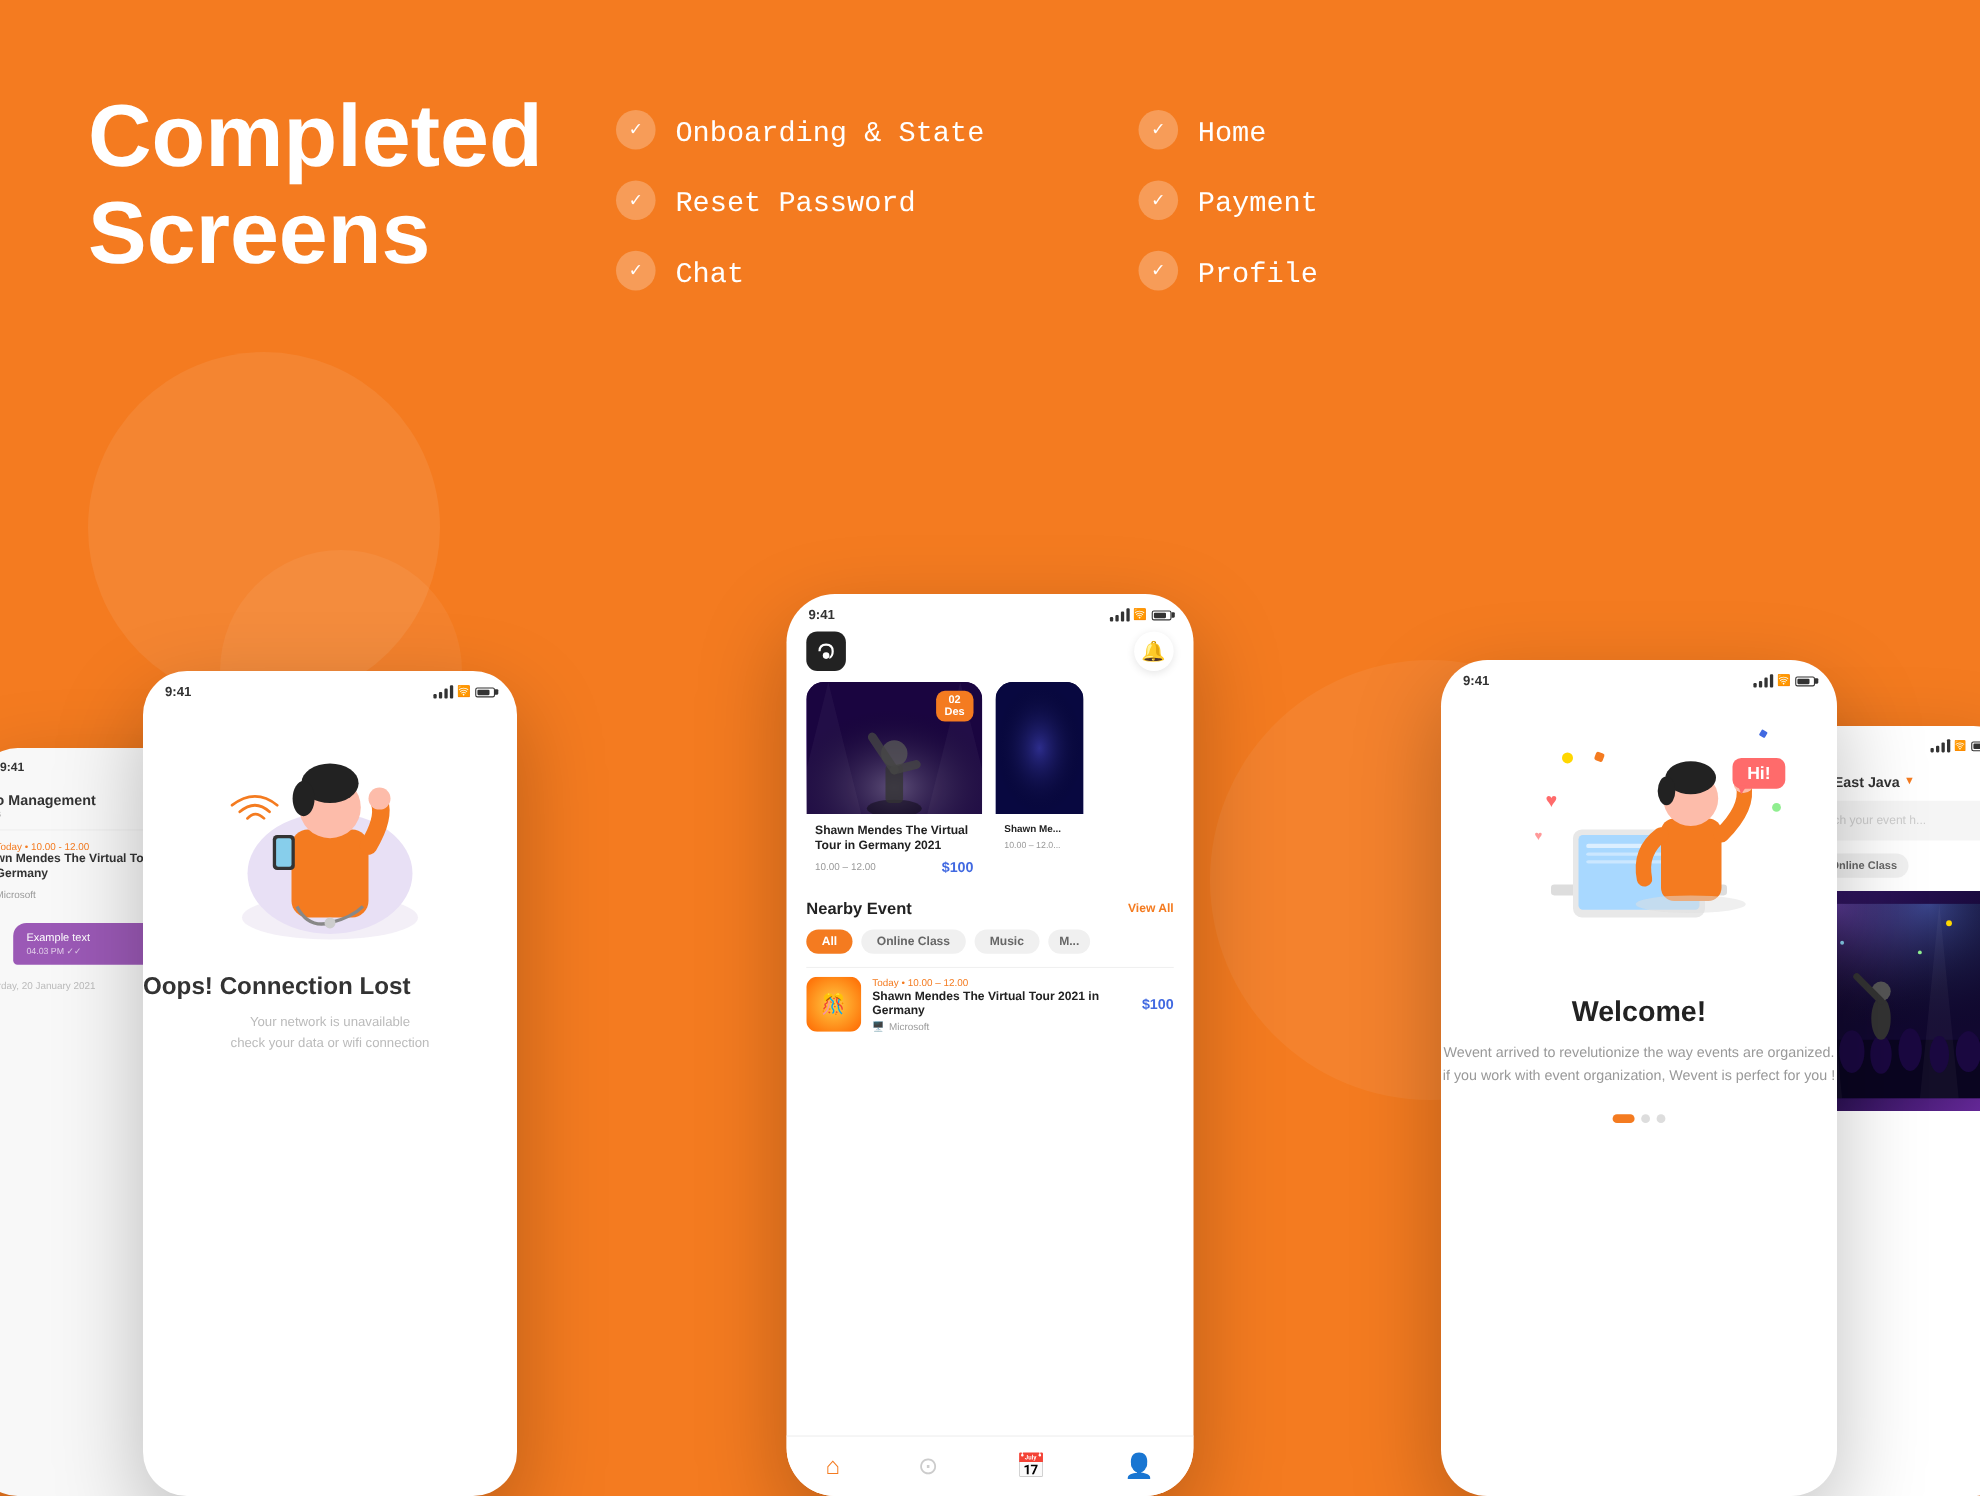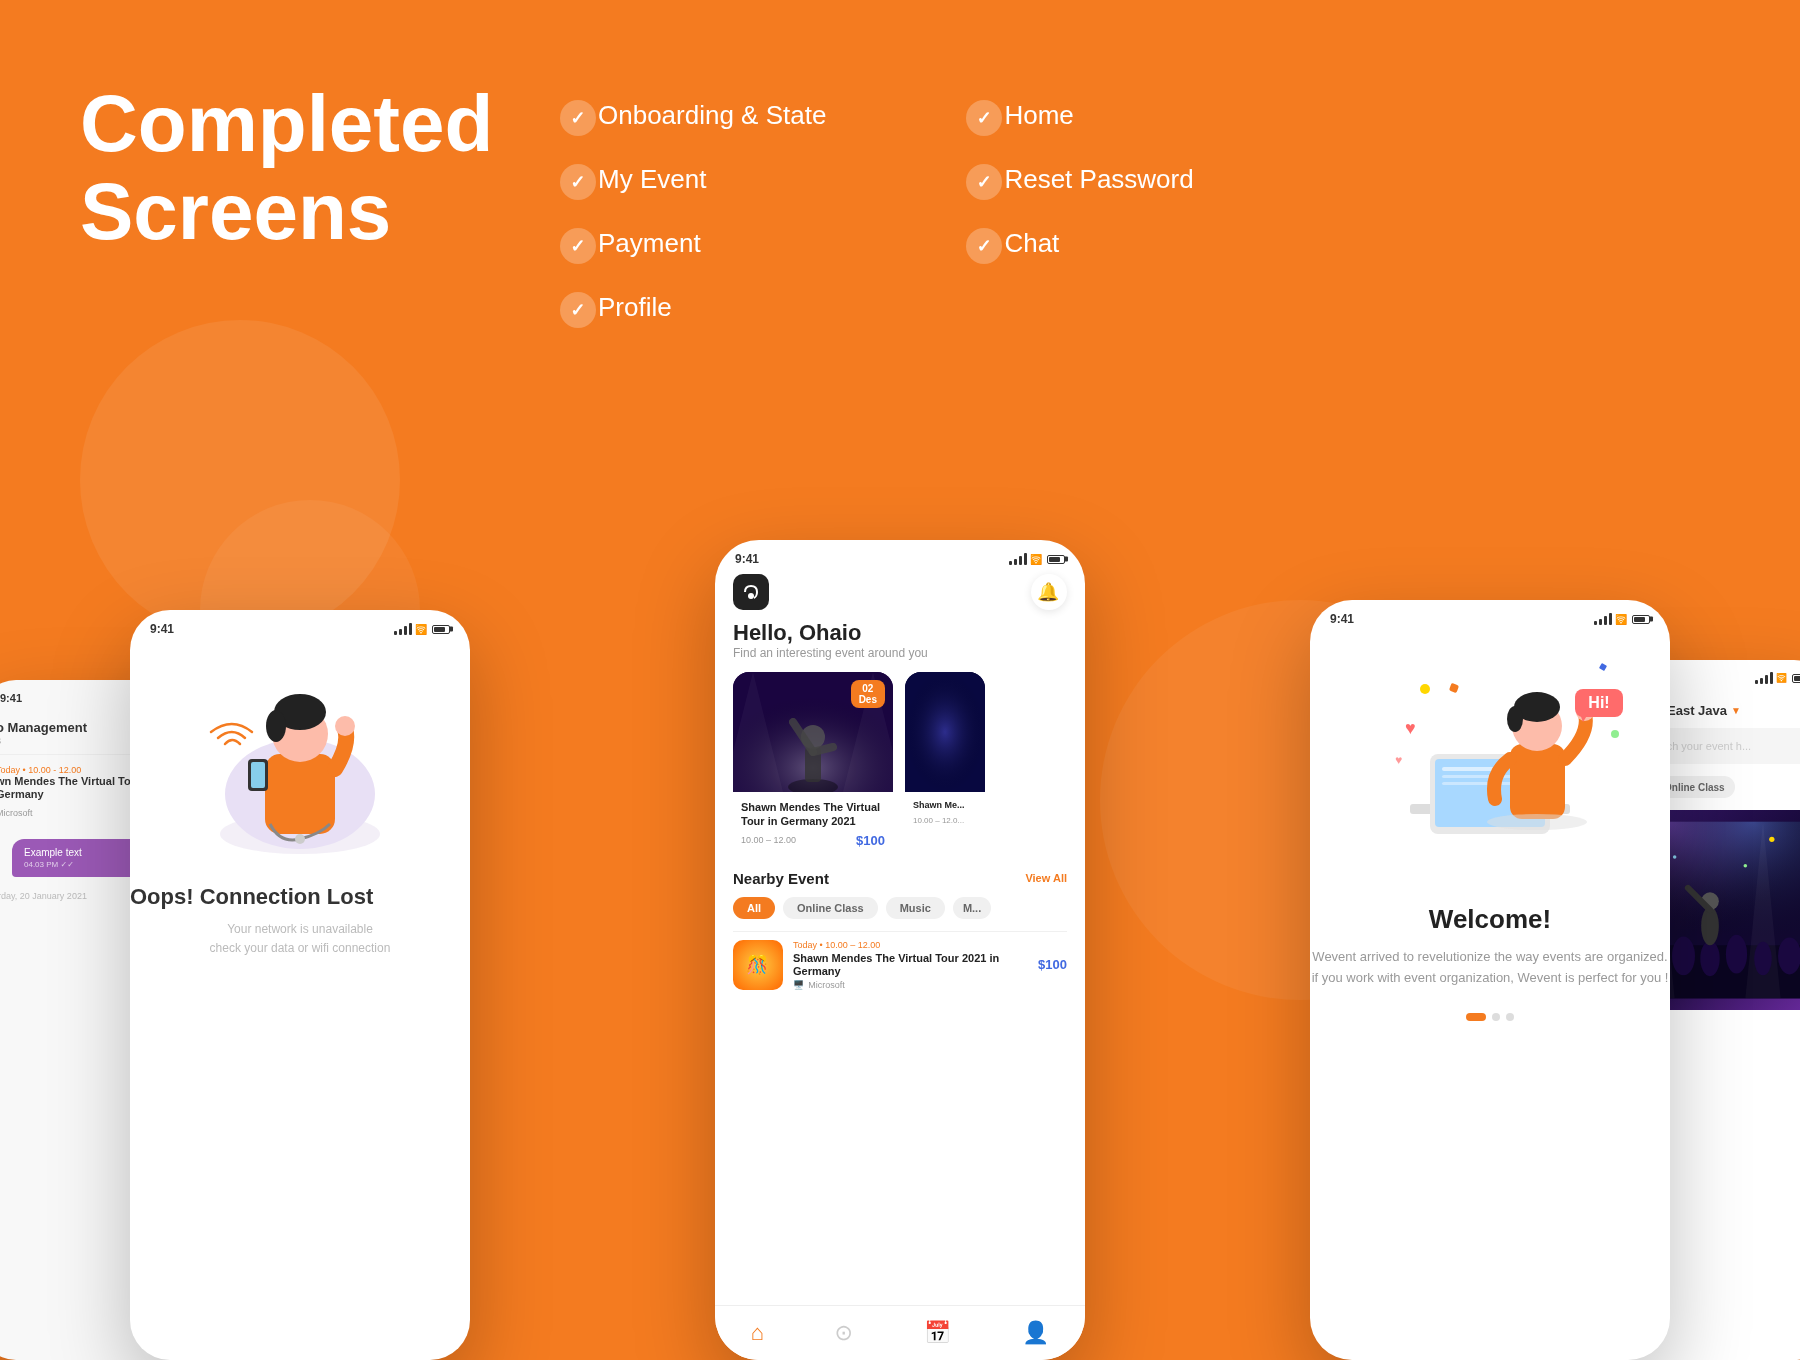--- a/index.html
+++ b/index.html
@@ -67,22 +67,23 @@
       position: absolute;
       left: 480px;
       top: 20px;
       display: grid;
       grid-template-columns: 1fr 1fr;
       gap: 28px 140px;
     }
 
     .feature-item {
       display: flex;
-      align-items: flex-start;
-      gap: 2px;
+      align-items: flex-end;
+      gap: 18px;
+      font-family: Liberation Mono, monospace;
     }
 
     .check-icon {
       width: 36px;
       height: 36px;
       background: rgba(255,255,255,0.25);
       border-radius: 50%;
       display: flex;
       align-items: center;
       justify-content: center;
@@ -555,24 +556,20 @@
   <div class="header-features">
 
     <div class="feature-item">
       <div class="check-icon"></div>
       <span class="feature-label">Onboarding &amp; State</span>
     </div>
     <div class="feature-item">
       <div class="check-icon"></div>
       <span class="feature-label">Home</span>
     </div>
-    <div class="feature-item">
-      <div class="check-icon"></div>
-      <span class="feature-label">My Event</span>
-    </div>
 
     <div class="feature-item">
       <div class="check-icon"></div>
       <span class="feature-label">Reset Password</span>
     </div>
     <div class="feature-item">
       <div class="check-icon"></div>
       <span class="feature-label">Payment</span>
     </div>
     <div class="feature-item">
@@ -716,24 +713,20 @@
         <svg width="22" height="22" viewBox="0 0 22 22">
           <path d="M4 11 Q4 4 11 4 Q18 4 18 11 Q18 16 14 18 L14 16 Q16 15 16 11 Q16 6 11 6 Q6 6 6 11 Z" fill="white"></path>
           <circle cx="11" cy="15" r="3" fill="white"></circle>
         </svg>
       </div>
       <div class="notification-btn">
         🔔
       </div>
     </div>
 
-    <div class="phone3-greeting">
-      <div class="greeting-hello">Hello, Ohaio</div>
-      <div class="greeting-sub">Find an interesting event around you</div>
-    </div>
 
     <div class="events-scroll">
 
       <div class="event-card">
         <div class="concert-card-bg">
 
           <svg viewBox="0 0 160 120" width="160" height="120">
             <defs>
               <radialGradient id="spotG" cx="50%" cy="80%" r="60%">
                 <stop offset="0%" stop-color="rgba(255,255,255,0.3)"></stop>

